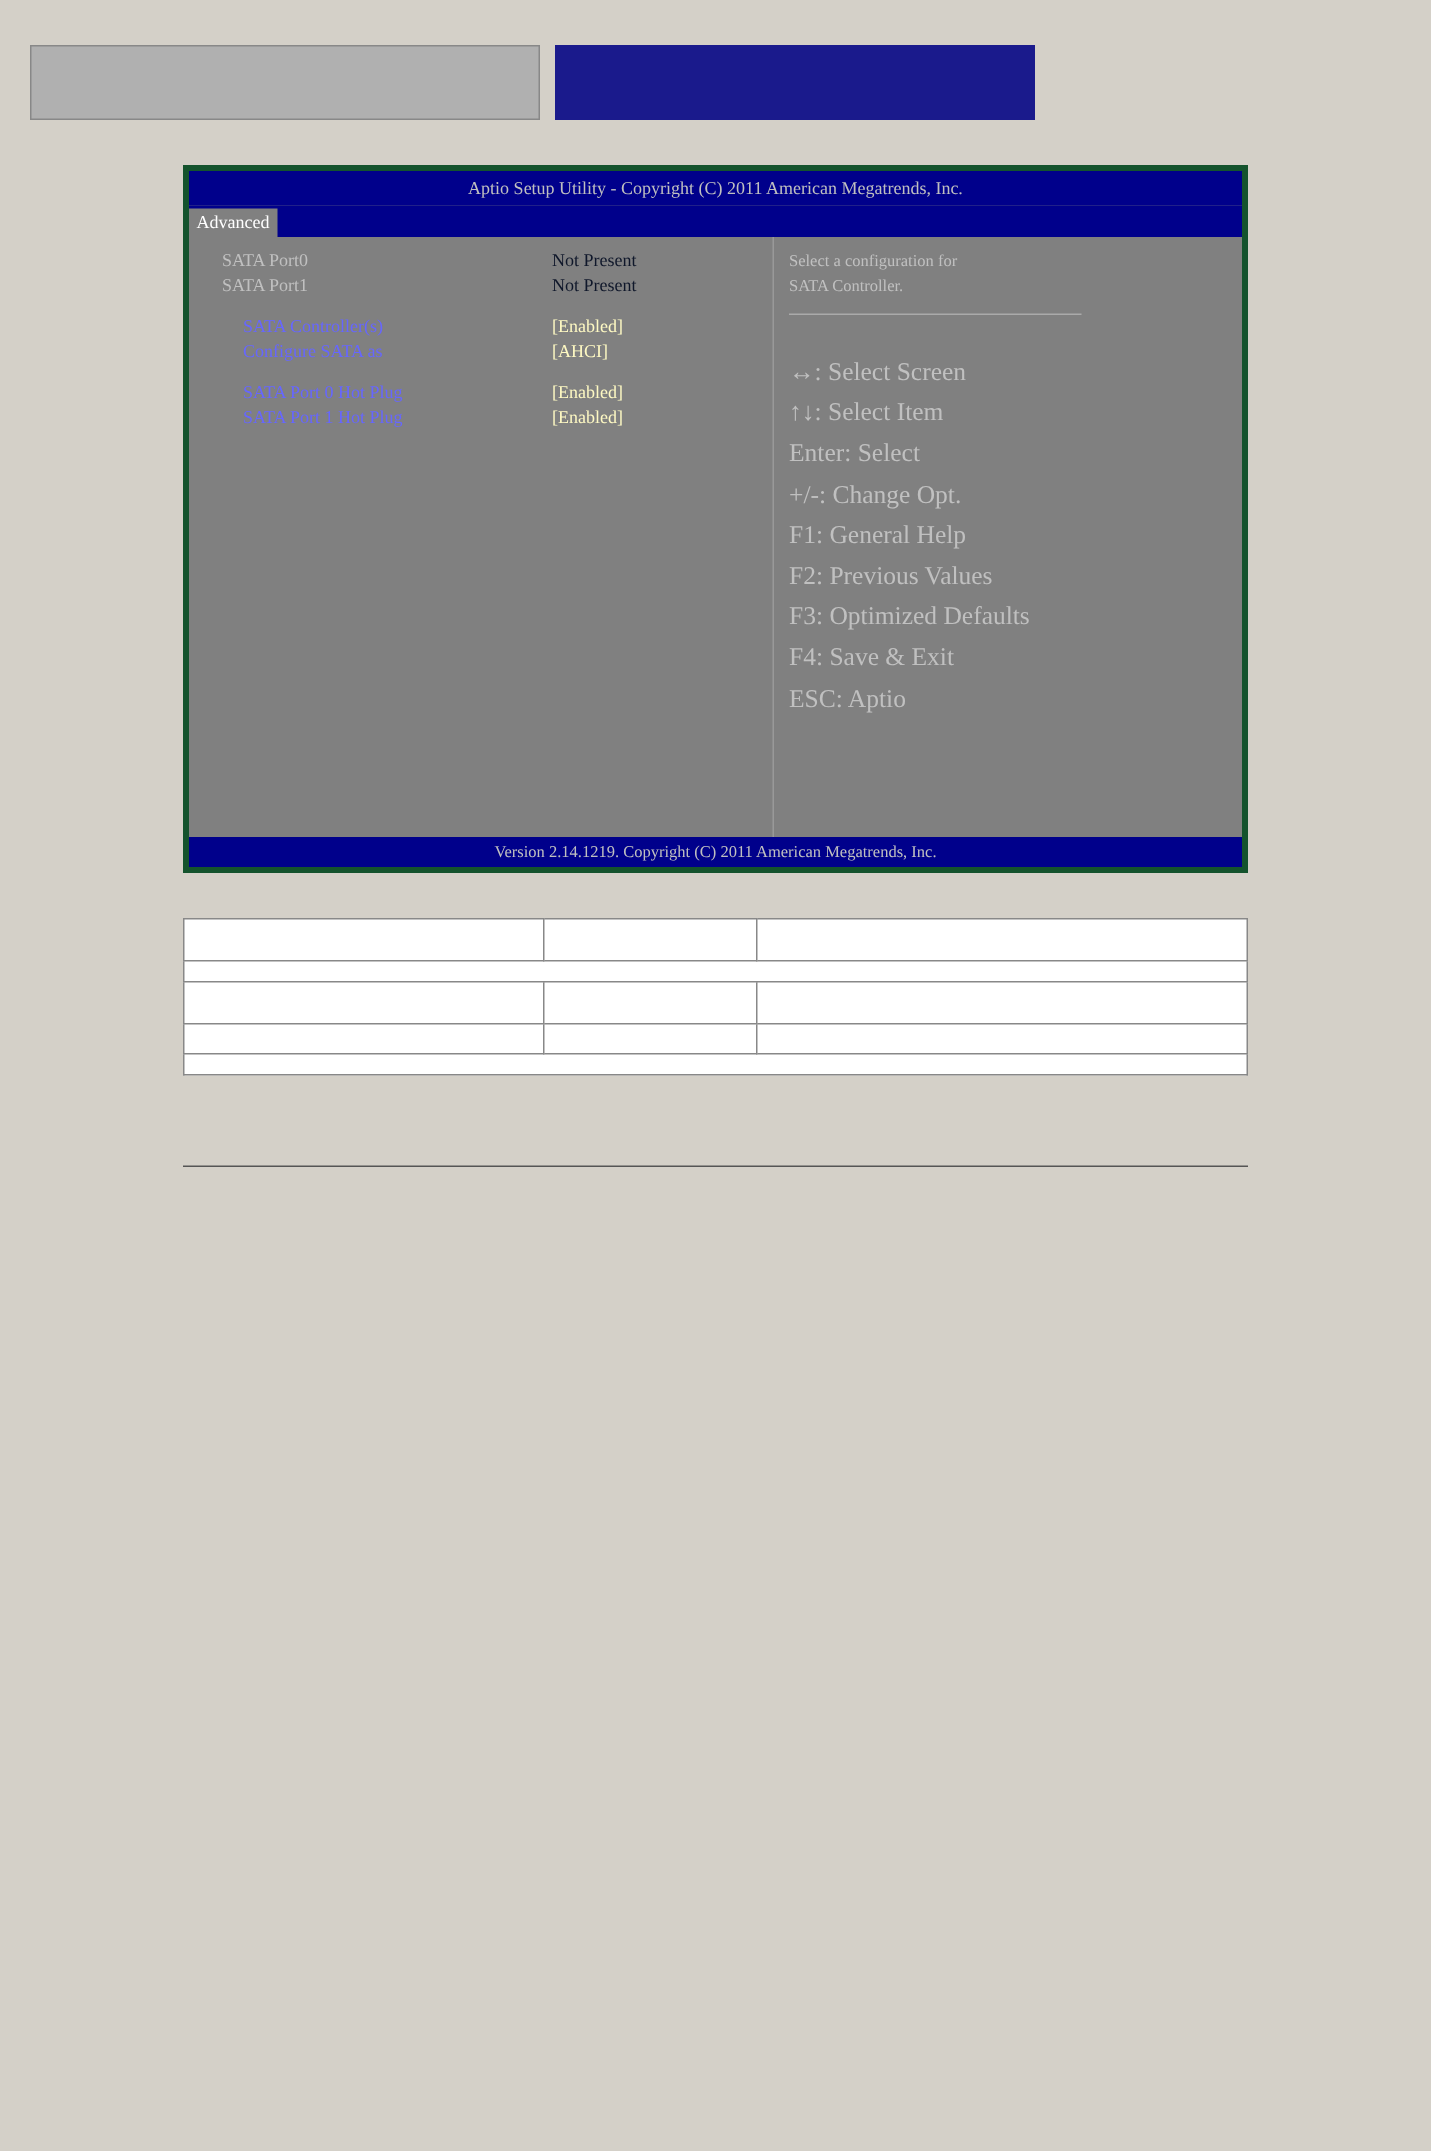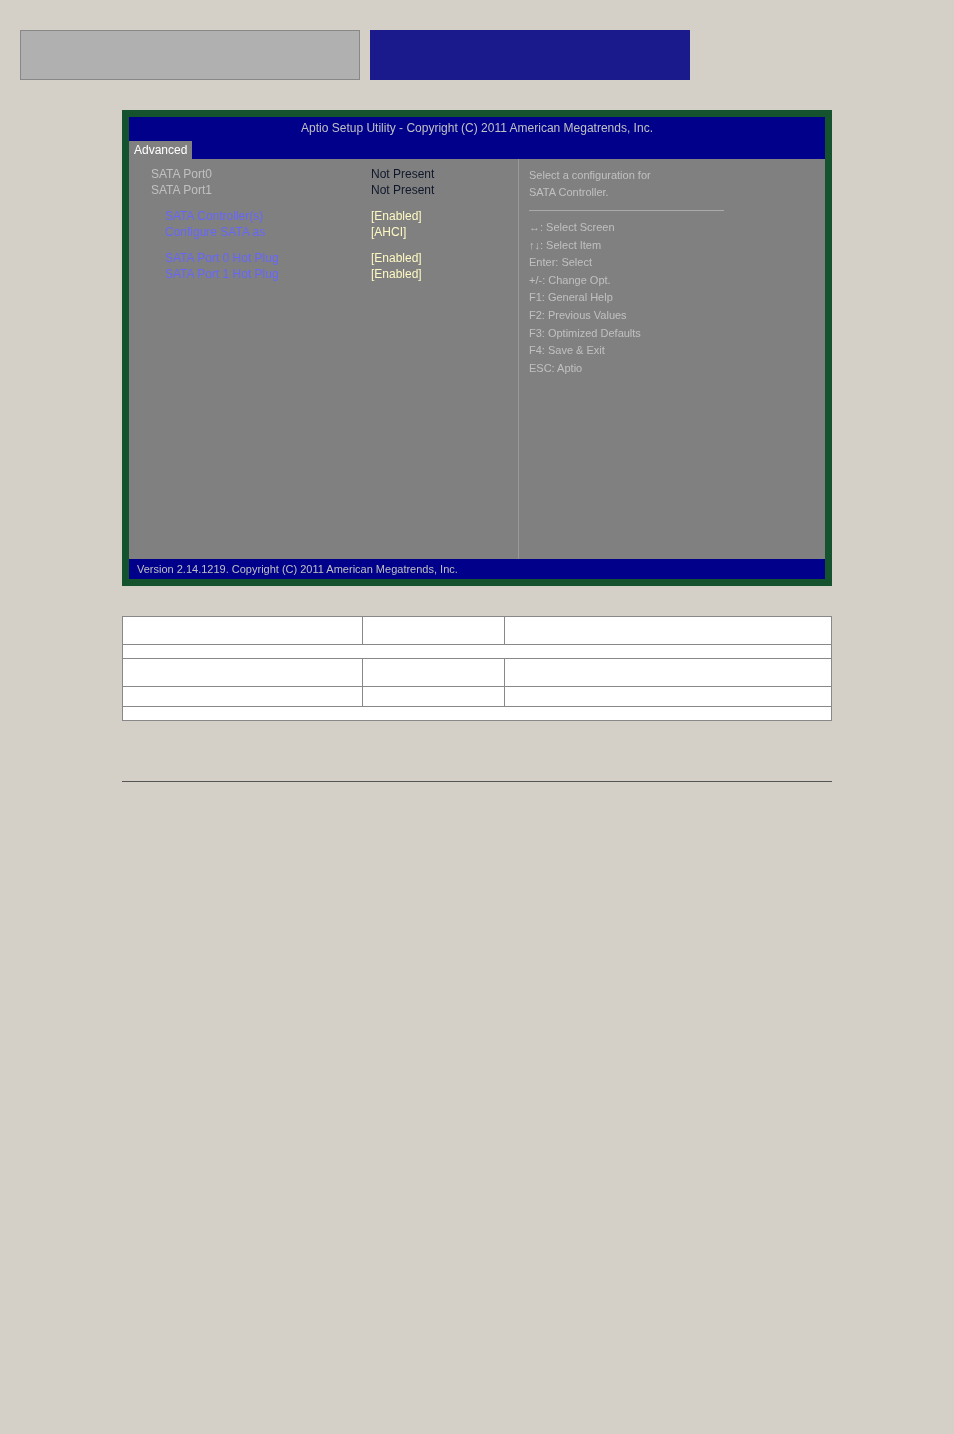--- a/index.html
+++ b/index.html
@@ -35,24 +35,24 @@
     .top-header-right {
       background: #1a1a8c;
       width: 320px;
       height: 50px;
       margin-left: 10px;
     }
 
     
     .bios-screen {
       background: #808080;
-      border: 7px solid #14532d;
+      border: 4px solid #14532d;
       width: 710px;
       margin: 0 auto 30px auto;
-      font-family: Liberation Sans, sans-serif;
+      font-family: Liberation Serif, serif;
       font-size: 12px;
     }
 
     .bios-title-bar {
       background: #00008b;
       color: #c0c0c0;
       text-align: center;
       padding: 4px 8px;
       font-size: 12px;
     }
@@ -124,29 +124,30 @@
     }
 
     .bios-description {
       color: #c0c0c0;
       font-size: 11px;
       line-height: 1.5;
       margin-bottom: 10px;
     }
 
     .bios-nav-help {
-      font-size: 11px;
+      font-size: 17px;
       color: #c0c0c0;
       line-height: 1.6;
-      margin-top: 8px;
+      margin-top: 24px;
     }
 
     .bios-footer {
       background: #00008b;
       color: #c0c0c0;
+      text-align: center;
       padding: 4px 8px;
       font-size: 11px;
     }
 
     
     .bottom-table {
       width: 710px;
       margin: 0 auto;
       border: 1px solid #888;
       border-collapse: collapse;

